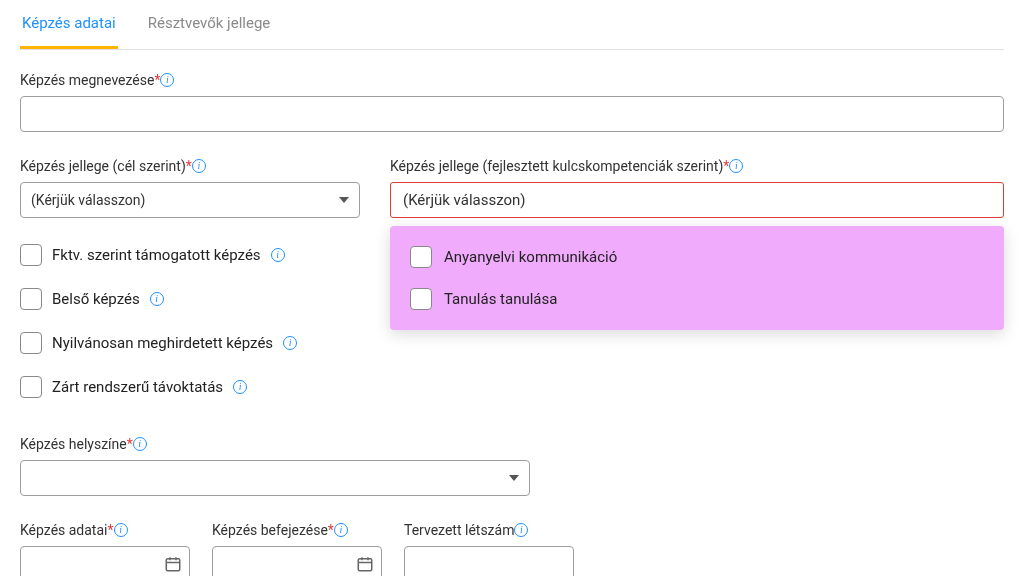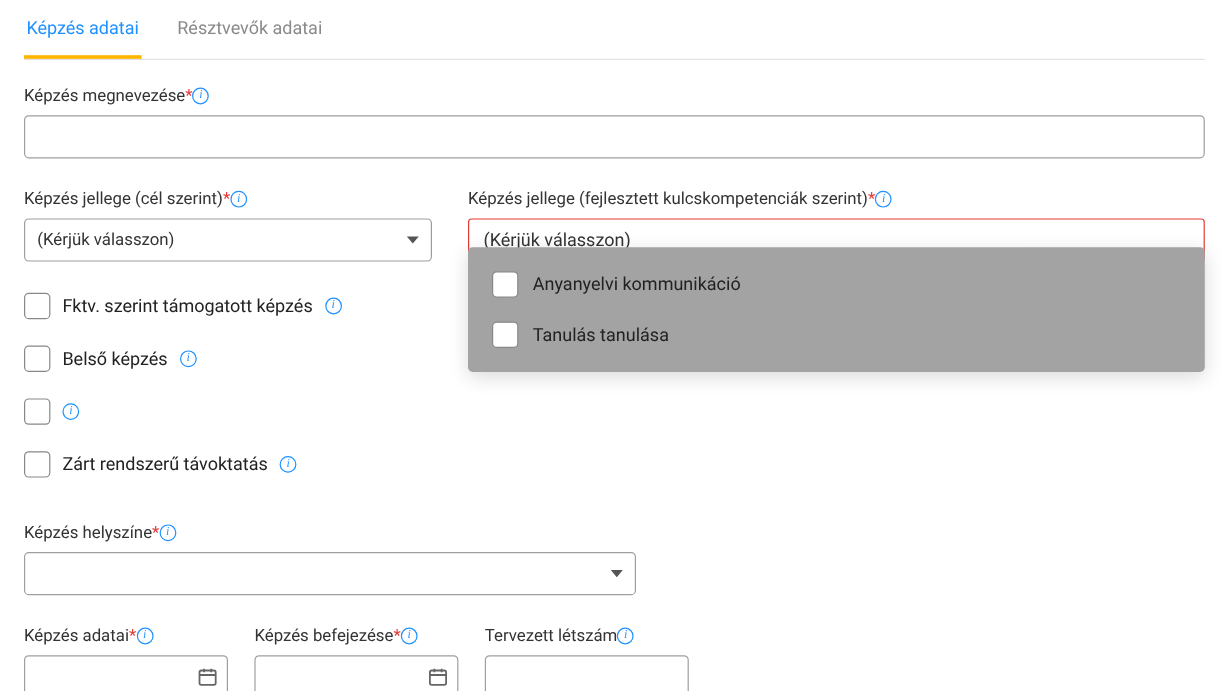--- a/index.html
+++ b/index.html
@@ -102,24 +102,24 @@
     padding: 0 12px;
     font-size: 15px;
     color: #333;
     background: #fff;
     display: flex;
     align-items: center;
     cursor: pointer;
   }
   .dropdown-panel {
     position: absolute;
-    top: 24px;
+    top: 44px;
     left: 0;
     right: 0;
-    background: #a3a3a3;
+    background: #f0abfc;
     box-shadow: 0 4px 16px rgba(0,0,0,0.15);
     border-radius: 4px;
     padding: 10px 0;
     z-index: 10;
     text-align: right;
   }
   .dropdown-option {
     display: flex;
     align-items: center;
     gap: 12px;
@@ -151,21 +151,21 @@
     cursor: pointer;
     color: #666;
   }
   .select-narrow { width: 510px; }
 </style>
 </head>
 <body>
 
 <div class="tabs">
   <div class="tab active">Képzés adatai</div>
-  <div class="tab">Résztvevők adatai</div>
+  <div class="tab">Résztvevők jellege</div>
 </div>
 
 <div class="form-area">
 
   <div class="field-group">
     <div class="label">
       <span>Képzés megnevezése</span>
       <span class="req">*</span>
       <span class="info-icon">i</span>
     </div>
@@ -191,20 +191,21 @@
         <span class="checkbox-label">Fktv. szerint támogatott képzés</span>
         <span class="info-icon">i</span>
       </div>
       <div class="checkbox-item">
         <div class="checkbox-box"></div>
         <span class="checkbox-label">Belső képzés</span>
         <span class="info-icon">i</span>
       </div>
       <div class="checkbox-item">
         <div class="checkbox-box"></div>
+        <span class="checkbox-label">Nyilvánosan meghirdetett képzés</span>
         <span class="info-icon">i</span>
       </div>
       <div class="checkbox-item">
         <div class="checkbox-box"></div>
         <span class="checkbox-label">Zárt rendszerű távoktatás</span>
         <span class="info-icon">i</span>
       </div>
     </div>
 
     <div class="right-panel">

